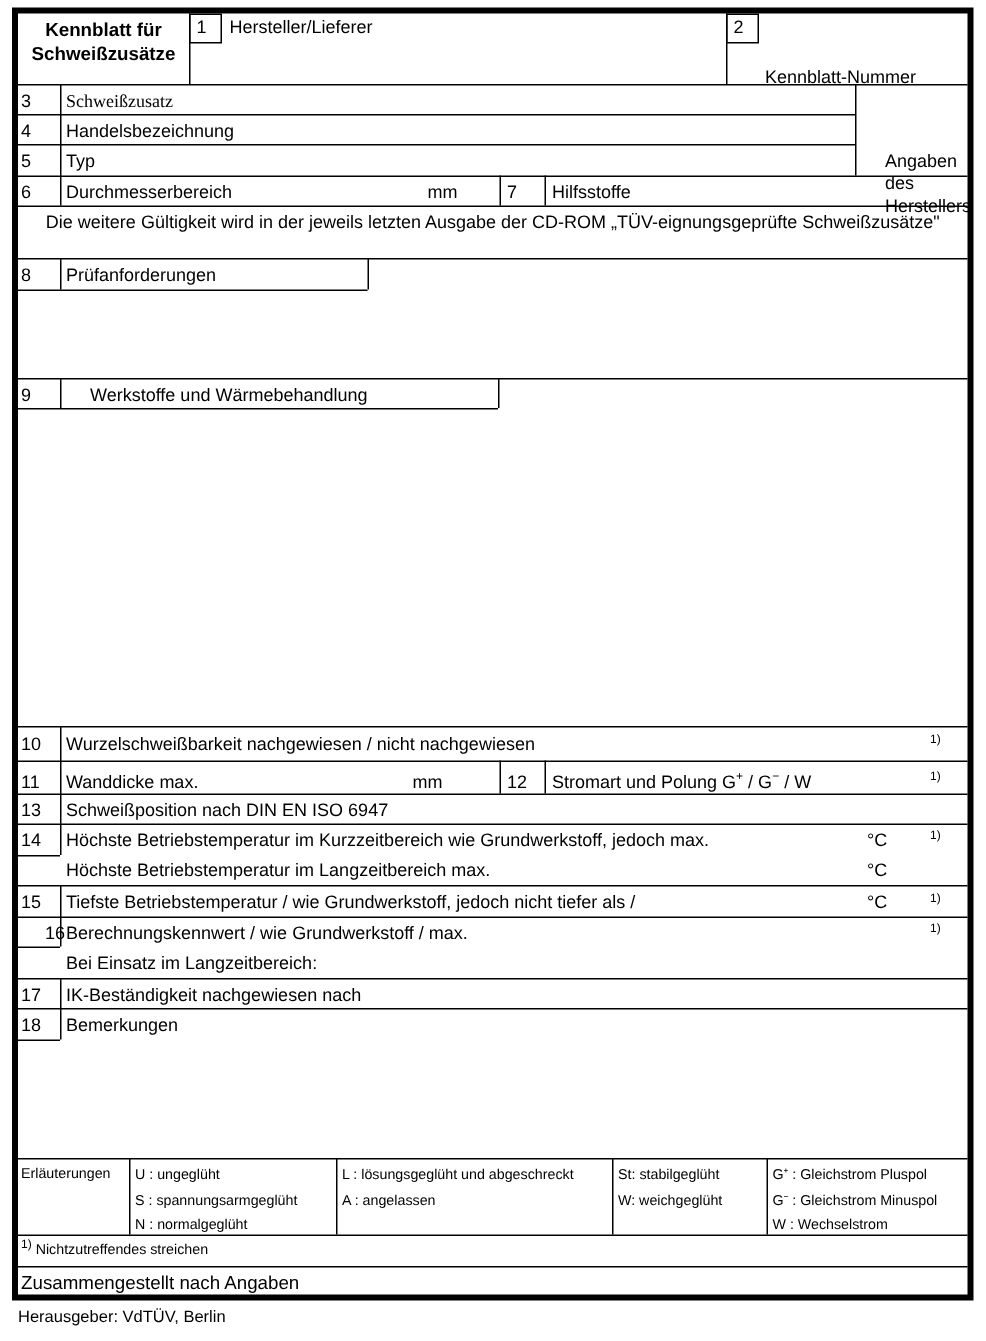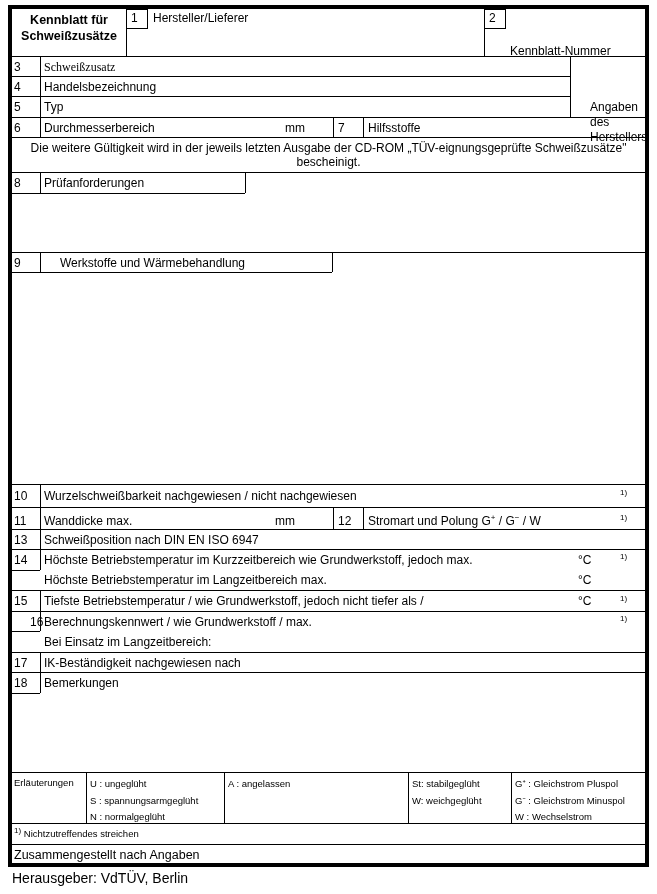--- a/index.html
+++ b/index.html
@@ -61,21 +61,20 @@
 <div class="t" style="left:44px;top:121px;">Durchmesserbereich</div>
 <div class="t" style="left:285px;top:121px;">mm</div>
 <div class="vl" style="left:333px;top:117px;height:20px;"></div>
 <div class="vl" style="left:363px;top:117px;height:20px;"></div>
 <div class="t" style="left:338px;top:121px;">7</div>
 <div class="t" style="left:368px;top:121px;">Hilfsstoffe</div>
 <div class="hl" style="left:12px;top:137px;width:633px;"></div>
 
 <div class="t" style="left:12px;top:141px;width:633px;text-align:center;">
   <div>Die weitere Gültigkeit wird in der jeweils letzten Ausgabe der CD-ROM „TÜV-eignungsgeprüfte Schweißzusätze"</div>
-  <div>bescheinigt.</div>
 </div>
 <div class="hl" style="left:12px;top:172px;width:633px;"></div>
 
 <div class="vl" style="left:40px;top:172px;height:21px;"></div>
 <div class="vl" style="left:245px;top:172px;height:21px;"></div>
 <div class="hl" style="left:12px;top:193px;width:233px;"></div>
 <div class="t" style="left:14px;top:176px;">8</div>
 <div class="t" style="left:44px;top:176px;">Prüfanforderungen</div>
 <div class="field" style="left:14px;top:196px;width:626px;height:54px;"></div>
 <div class="hl" style="left:12px;top:252px;width:633px;"></div>
@@ -147,31 +146,32 @@
 <div class="vl" style="left:224px;top:772px;height:51px;"></div>
 <div class="vl" style="left:408px;top:772px;height:51px;"></div>
 <div class="vl" style="left:511px;top:772px;height:51px;"></div>
 <div class="t" style="left:14px;top:776px;font-size:9.5px;">Erläuterungen</div>
 <div class="abs" style="left:90px;top:776px;font-size:9.5px;line-height:16.5px;">
   <div>U : ungeglüht</div>
   <div>S : spannungsarmgeglüht</div>
   <div>N : normalgeglüht</div>
 </div>
 <div class="abs" style="left:228px;top:776px;font-size:9.5px;line-height:16.5px;">
+  <div>L : lösungsgeglüht und abgeschreckt</div>
   <div>A : angelassen</div>
 </div>
 <div class="abs" style="left:412px;top:776px;font-size:9.5px;line-height:16.5px;">
   <div>St: stabilgeglüht</div>
   <div>W: weichgeglüht</div>
 </div>
 <div class="abs" style="left:515px;top:776px;font-size:9.5px;line-height:16.5px;">
   <div>G⁺ : Gleichstrom Pluspol</div>
   <div>G⁻ : Gleichstrom Minuspol</div>
   <div>W : Wechselstrom</div>
 </div>
 <div class="hl" style="left:12px;top:823px;width:633px;"></div>
 
 <div class="t" style="left:14px;top:827px;font-size:9.5px;"><span class="sup">1)</span><span> Nichtzutreffendes streichen</span></div>
 <div class="hl" style="left:12px;top:844px;width:633px;"></div>
 
 <div class="t" style="left:14px;top:848px;font-size:12.5px;">Zusammengestellt nach Angaben</div>
 
-<div class="t" style="left:12px;top:871px;font-size:14px;text-align:center;">Herausgeber: VdTÜV, Berlin</div>
+<div class="t" style="left:12px;top:871px;font-size:11px;text-align:center;">Herausgeber: VdTÜV, Berlin</div>
 
 </body></html>

